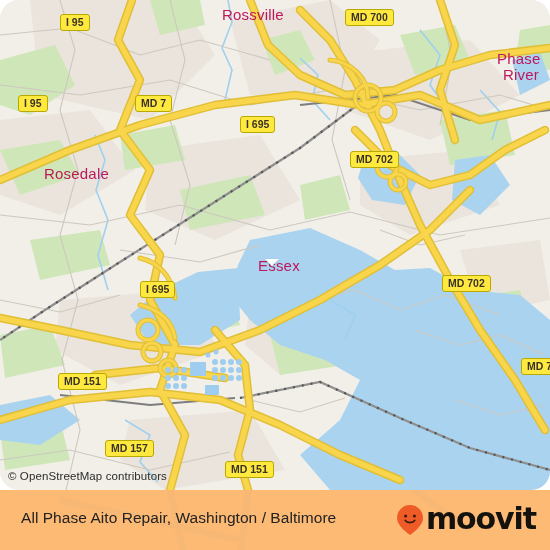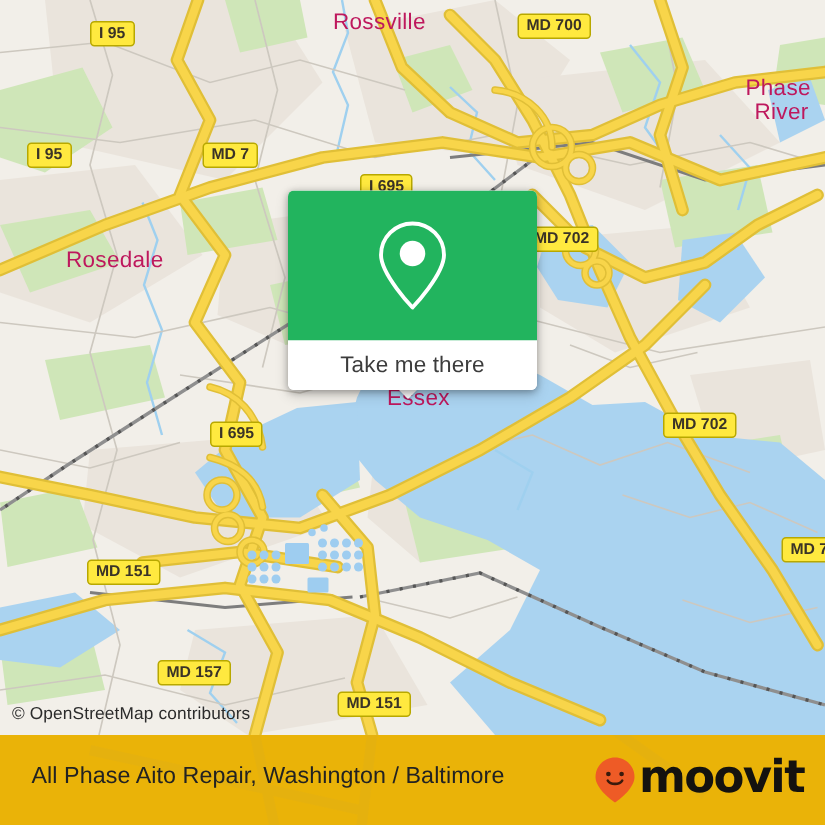--- a/index.html
+++ b/index.html
@@ -22,20 +22,21 @@
   }
 
   
   .map {
     position: absolute;
     left: 0; top: 0;
     width: 550px;
     height: 490px;
     background: #f2efe9;
     overflow: hidden;
+    border-radius: 19px;
   }
   .map-svg { position:absolute; left:0; top:0; width:550px; height:490px; display:block; }
 
   
   .attribution {
     position: absolute;
     left: 8px;
     top: 470px;
     font-size: 11.5px;
     color: #2b2b2b;
@@ -113,21 +114,21 @@
     filter: drop-shadow(0 1px 1px rgba(0,0,0,0.18));
   }
 
   
   .footer {
     position: absolute;
     left: 0;
     top: 490px;
     width: 550px;
     height: 60px;
-    background: #eab308;
+    background: #fdba74;
     overflow: hidden;
   }
   .footer-wm { position:absolute; left:0; top:-490px; width:550px; height:550px; opacity:0.045; }
   .footer-title {
     position: absolute;
     left: 21px;
     top: 19px;
     font-size: 15.5px;
     color: #222222;
     white-space: nowrap;
@@ -358,31 +359,20 @@
       <div class="place" style="left:497px;top:50px;">Phase</div>
       <div class="place" style="left:503px;top:66px;">River</div>
       <div class="place" style="left:44px;top:165px;">Rosedale</div>
       <div class="place" style="left:258px;top:257px;">Essex</div>
     </div>
 
     <div class="attribution">© OpenStreetMap contributors</div>
 
     <div class="card-tail"></div>
 
-    <div class="card">
-      <div class="card-head">
-        <svg width="52" height="64" viewBox="0 0 52 64">
-          <path d="M26 4 C14.4 4 5 13.4 5 25 C5 38 26 60 26 60 C26 60 47 38 47 25 C47 13.4 37.6 4 26 4 Z" fill="none" stroke="#ffffff" stroke-width="2.6" stroke-linejoin="round"></path>
-          <circle cx="26" cy="24" r="8.5" fill="#ffffff"></circle>
-        </svg>
-      </div>
-      <div class="card-foot">
-        <span class="card-foot-label">Take me there</span>
-      </div>
-    </div>
 
   </div>
 
   <div class="footer">
     <svg class="footer-wm" viewBox="0 0 550 550" preserveAspectRatio="none">
       <g fill="none" stroke="#8d8d8d" stroke-width="7">
         <path d="M170 490 L185 560"></path>
         <path d="M248 490 L240 560"></path>
         <path d="M400 480 L470 530"></path>
         <path d="M60 500 L150 520 L240 540"></path>

